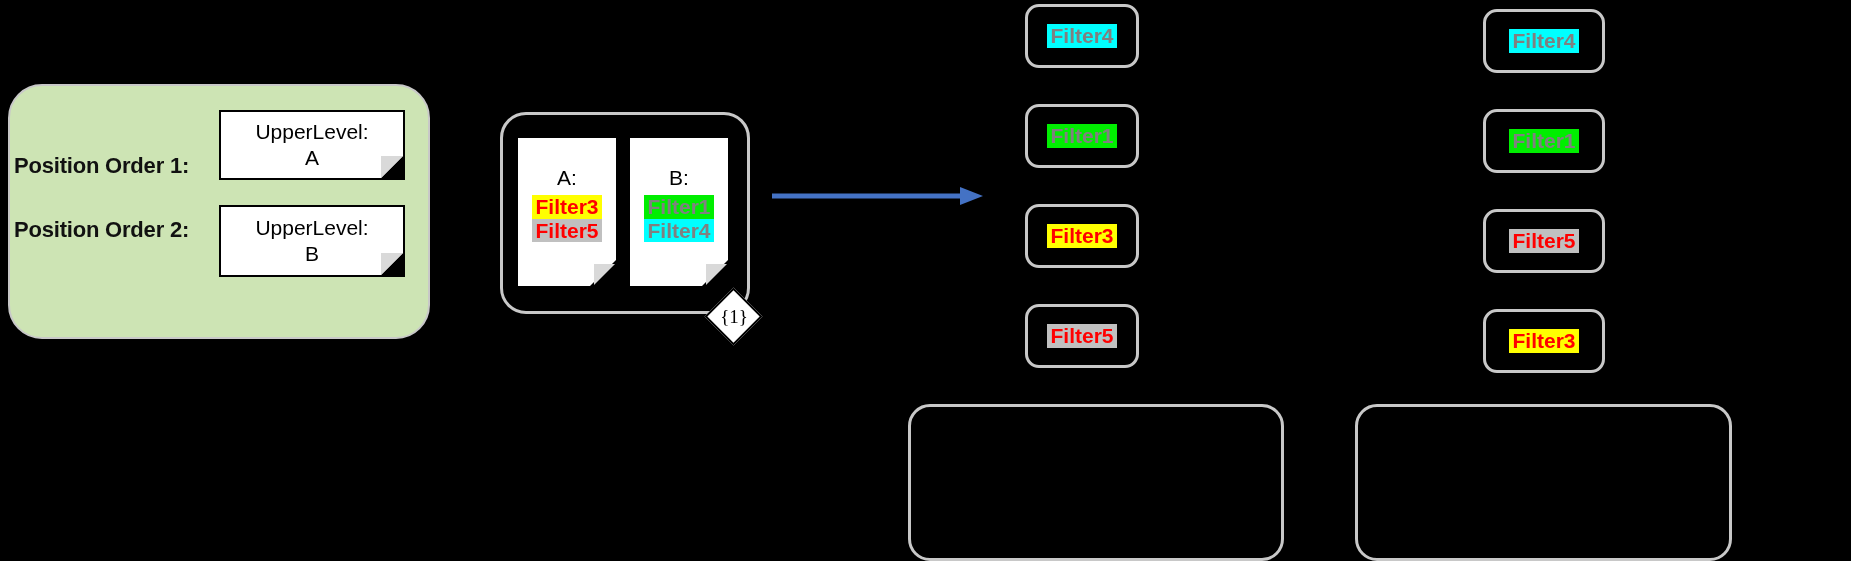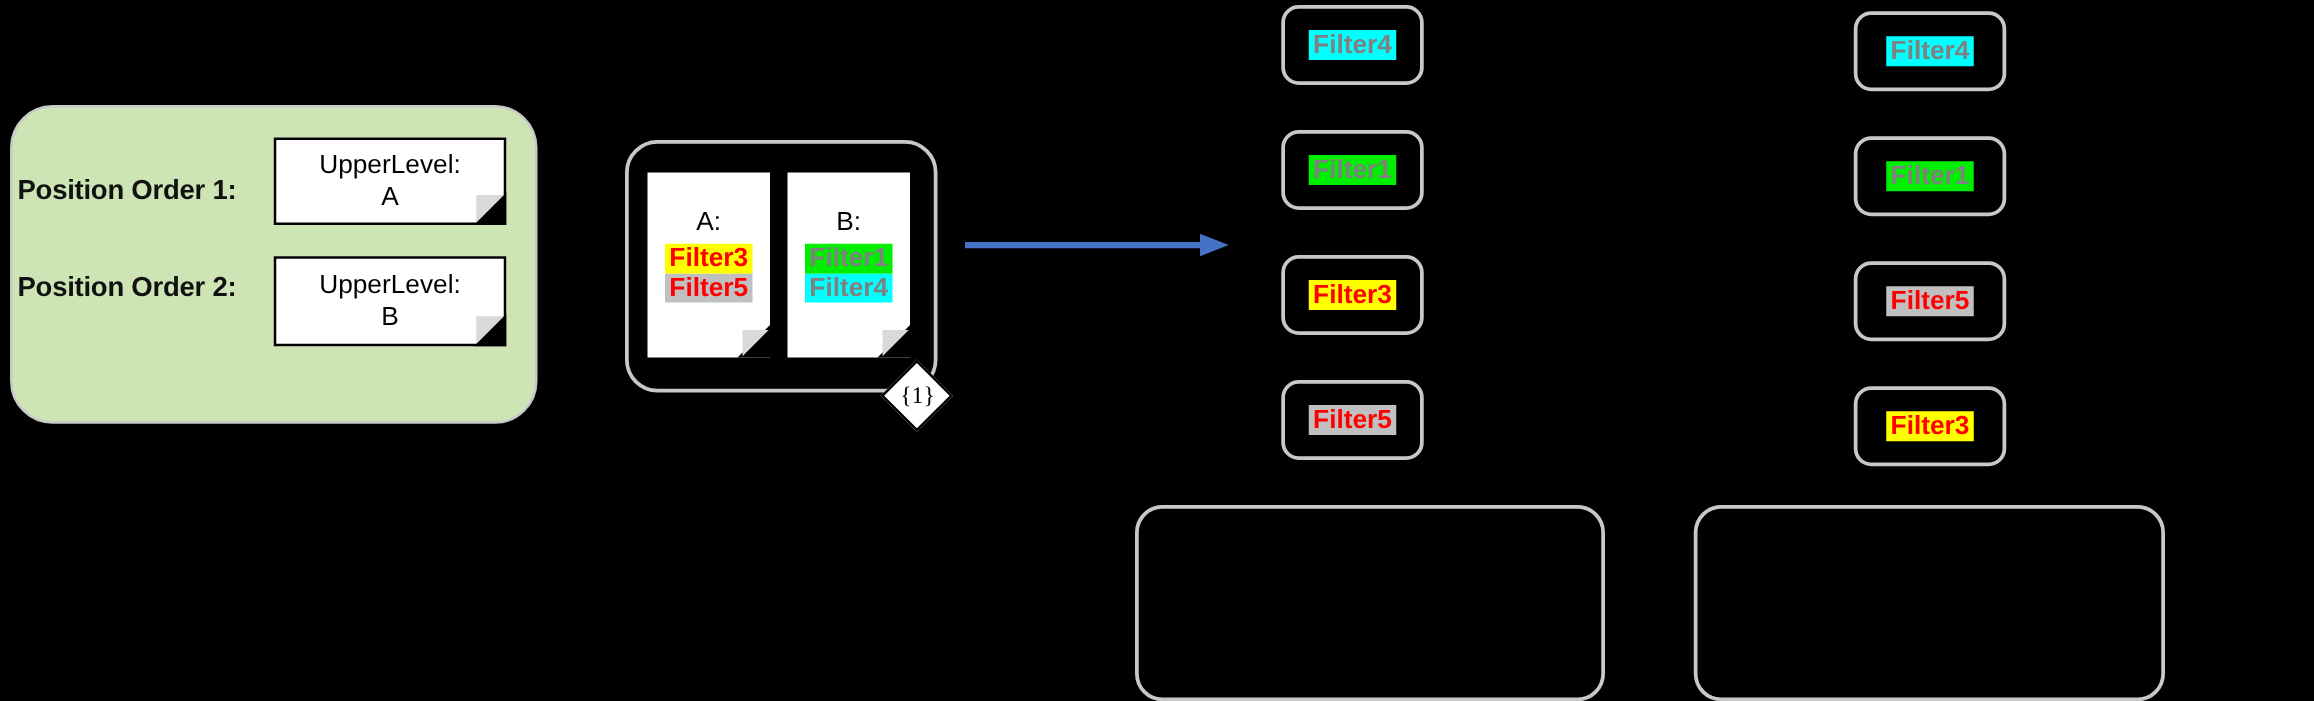--- a/index.html
+++ b/index.html
@@ -29,21 +29,21 @@
   }
   .position-label {
     position: absolute;
     left: 14px;
     font-size: 22px;
     font-weight: bold;
     color: #111111;
     white-space: nowrap;
     letter-spacing: -0.2px;
   }
-  #position-label-1 { top: 139px; }
+  #position-label-1 { top: 153px; }
   #position-label-2 { top: 217px; }
 
   
   .note-card {
     position: absolute;
     background: #FFFFFF;
     border: 2px solid #000000;
     box-sizing: border-box;
     display: flex;
     flex-direction: column;

